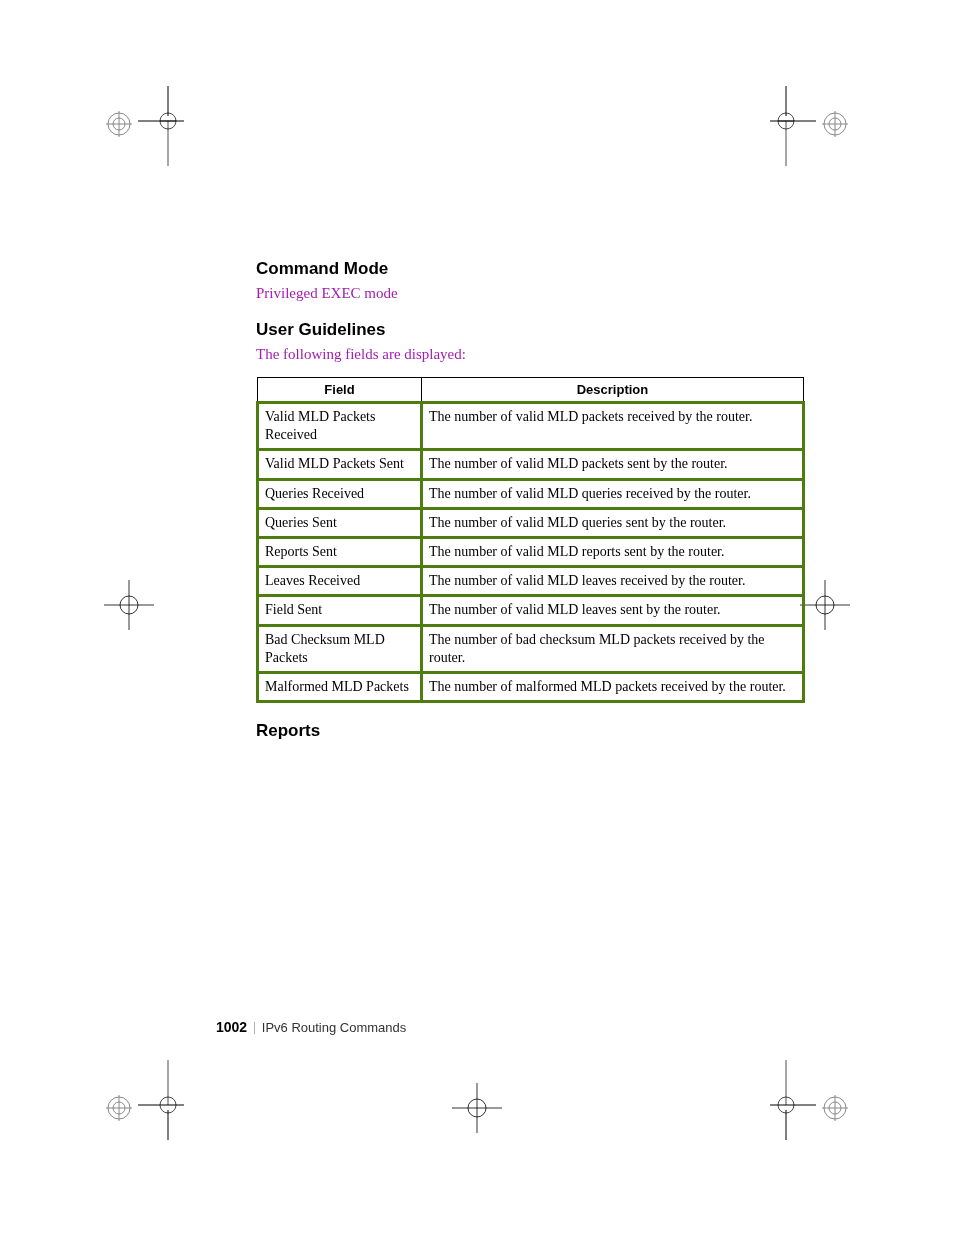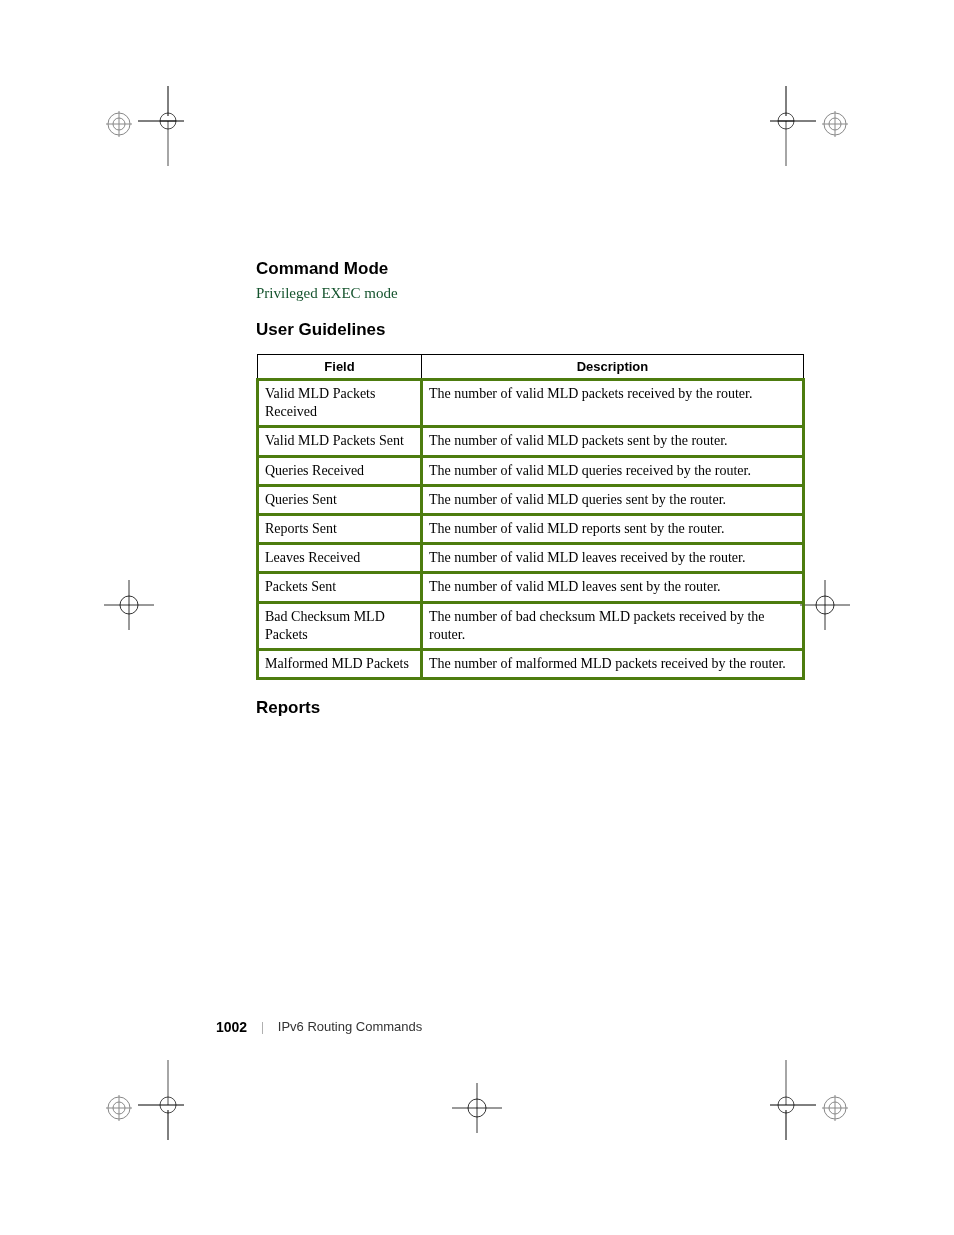--- a/index.html
+++ b/index.html
@@ -39,21 +39,21 @@
     .heading {
       font-family: Arial, Helvetica, sans-serif;
       font-weight: bold;
       font-size: 17px;
       color: #000;
       margin-bottom: 6px;
     }
     .body-text {
       font-family: Georgia, 'Times New Roman', serif;
       font-size: 15px;
-      color: #14532d;
+      color: #a21caf;
       margin-bottom: 18px;
     }
     .section {
       margin-bottom: 8px;
     }
     table.field-table {
       border-collapse: collapse;
       width: 100%;
       margin-top: 14px;
       margin-bottom: 18px;
@@ -78,22 +78,22 @@
     table.field-table th:first-child,
     table.field-table td:first-child {
       width: 164px;
     }
     .footer {
       position: absolute;
       left: 216px;
       bottom: 200px;
       font-size: 13px;
       display: flex;
-      align-items: flex-start;
-      gap: 14px;
+      align-items: flex-end;
+      gap: 6px;
     }
     .footer .page-num {
       font-family: Arial, Helvetica, sans-serif;
       font-weight: bold;
       font-size: 14px;
     }
     .footer .divider {
       color: #888;
     }
     .footer .title {
@@ -201,20 +201,21 @@
 
 <div class="content">
 
   <div class="section">
     <div class="heading">Command Mode</div>
     <div class="body-text">Privileged EXEC mode</div>
   </div>
 
   <div class="section">
     <div class="heading">User Guidelines</div>
+    <div class="body-text" style="margin-bottom:4px;">The following fields are displayed:</div>
   </div>
 
   <table class="field-table">
     <thead>
       <tr>
         <th>Field</th>
         <th>Description</th>
       </tr>
     </thead>
     <tbody id="table-body">
@@ -236,21 +237,21 @@
         </tr>
         <tr>
           <td>Reports Sent</td>
           <td>The number of valid MLD reports sent by the router.</td>
         </tr>
         <tr>
           <td>Leaves Received</td>
           <td>The number of valid MLD leaves received by the router.</td>
         </tr>
         <tr>
-          <td>Packets Sent</td>
+          <td>Field Sent</td>
           <td>The number of valid MLD leaves sent by the router.</td>
         </tr>
         <tr>
           <td>Bad Checksum MLD Packets</td>
           <td>The number of bad checksum MLD packets received by the router.</td>
         </tr>
         <tr>
           <td>Malformed MLD Packets</td>
           <td>The number of malformed MLD packets received by the router.</td>
         </tr>

